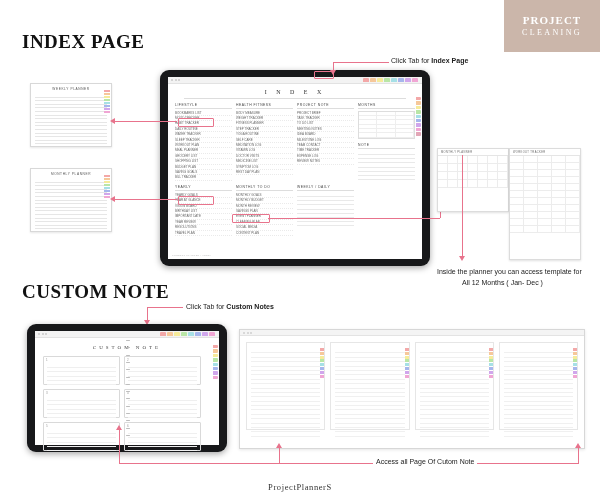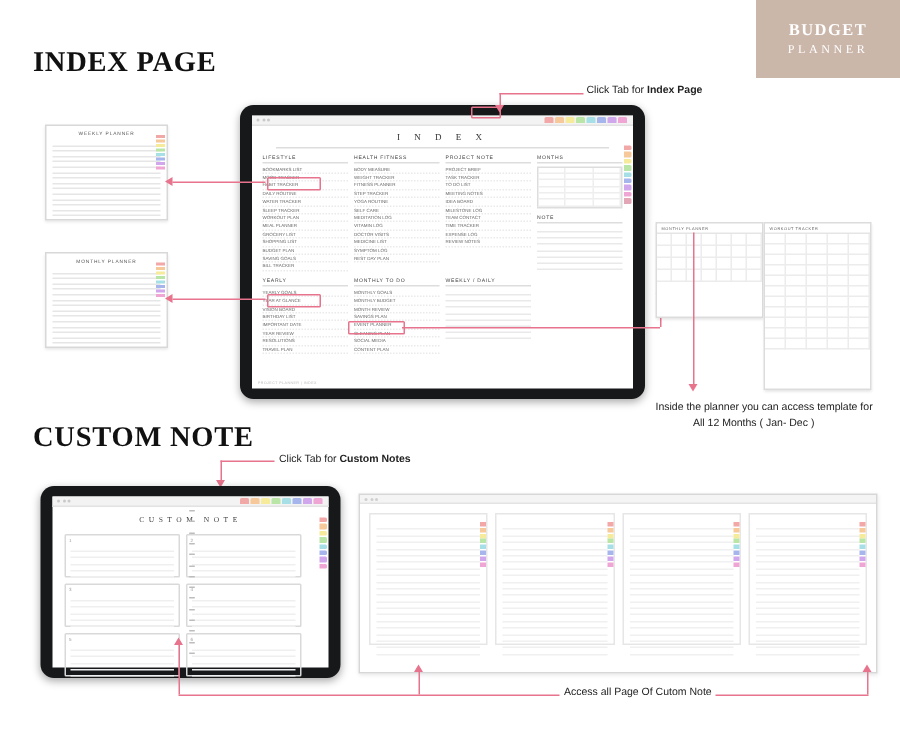--- a/index.html
+++ b/index.html
@@ -154,22 +154,22 @@
     position:absolute;left:0;right:0;bottom:8px;text-align:center;
     font-family:"Liberation Serif",serif;font-size:8.5px;letter-spacing:.6px;color:#333;
   }
 </style>
 </head>
 <body>
 
 <div class="page">
 
   <div class="brand">
-    <div class="b1">BUDGET</div>
-    <div class="b2">PLANNER</div>
+    <div class="b1">PROJECT</div>
+    <div class="b2">CLEANING</div>
   </div>
 
   <div class="sec-title" id="index-title">INDEX PAGE</div>
 
   <div class="sec-title" id="custom-title">CUSTOM NOTE</div>
 
   <div class="paper" id="paper1" style="left:30px;top:83px;width:80px;height:62px;">
     <div class="ptitle">WEEKLY PLANNER</div>
     <div style="margin-top:3px;">
       <div class="prow"></div>
@@ -799,14 +799,15 @@
   <div class="ln lnh" style="left:119px;top:463px;width:460px;"></div>
   <div class="ln lnv" style="left:119px;top:430px;height:33px;"></div>
   <div class="arrowhead ah-up" style="left:116px;top:425px;"></div>
   <div class="ln lnv" style="left:279px;top:448px;height:15px;"></div>
   <div class="arrowhead ah-up" style="left:276px;top:443px;"></div>
   <div class="ln lnv" style="left:578px;top:448px;height:15px;"></div>
   <div class="arrowhead ah-up" style="left:575px;top:443px;"></div>
 
   <div class="callout" style="left:373px;top:458px;background:#fff;padding:0 3px;">Access all Page Of Cutom Note</div>
 
+  <div class="footer-brand">ProjectPlannerS</div>
 
 </div>
 
 </body></html>

